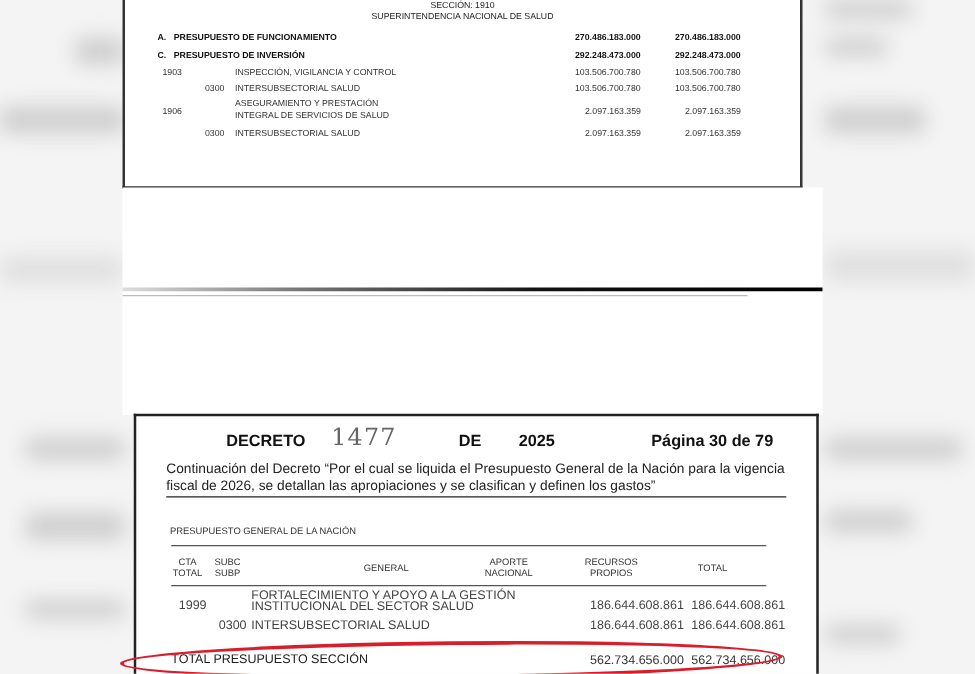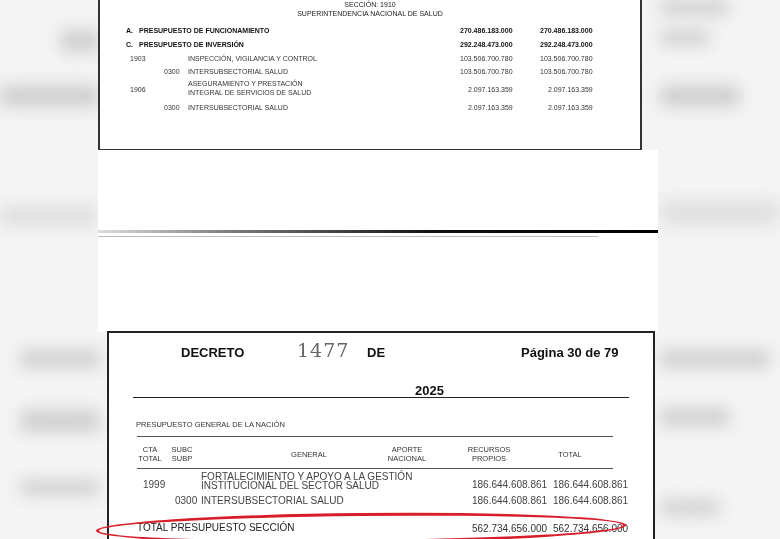--- a/index.html
+++ b/index.html
@@ -105,25 +105,26 @@
   </div>
 </div>
 
 <div class="mid-band"></div>
 <div class="mid-line"></div>
 <div class="mid-line2"></div>
 <div class="gap-white"></div>
 
 <div class="page-bot">
   <div class="hdr" style="left:24px;top:12px;padding-left:48px;">DECRETO</div>
-  <div class="decnum" style="left:156px;top:6px;margin-left:32px;">1477</div>
+  <div class="decnum" style="left:156px;top:6px;">1477</div>
   <div class="hdr" style="left:258px;top:12px;">DE</div>
-  <div class="hdr" style="left:306px;top:12px;margin-top:38px;">2025</div>
+  <div class="hdr" style="left:306px;top:12px;">2025</div>
   <div class="hdr" style="left:412px;top:12px;">Página 30 de 79</div>
 
+  <div class="cont">Continuación del Decreto “Por el cual se liquida el Presupuesto General de la Nación para la vigencia fiscal de 2026, se detallan las apropiaciones y se clasifican y definen los gastos”</div>
   <div class="cont-line"></div>
 
   <div class="pgn">PRESUPUESTO GENERAL DE LA NACIÓN</div>
 
   <div class="tline" style="top:103px;"></div>
 
   <div class="th" style="left:28px;top:112px;width:26px;">
     <div>CTA</div>
     <div>TOTAL</div>
   </div>

